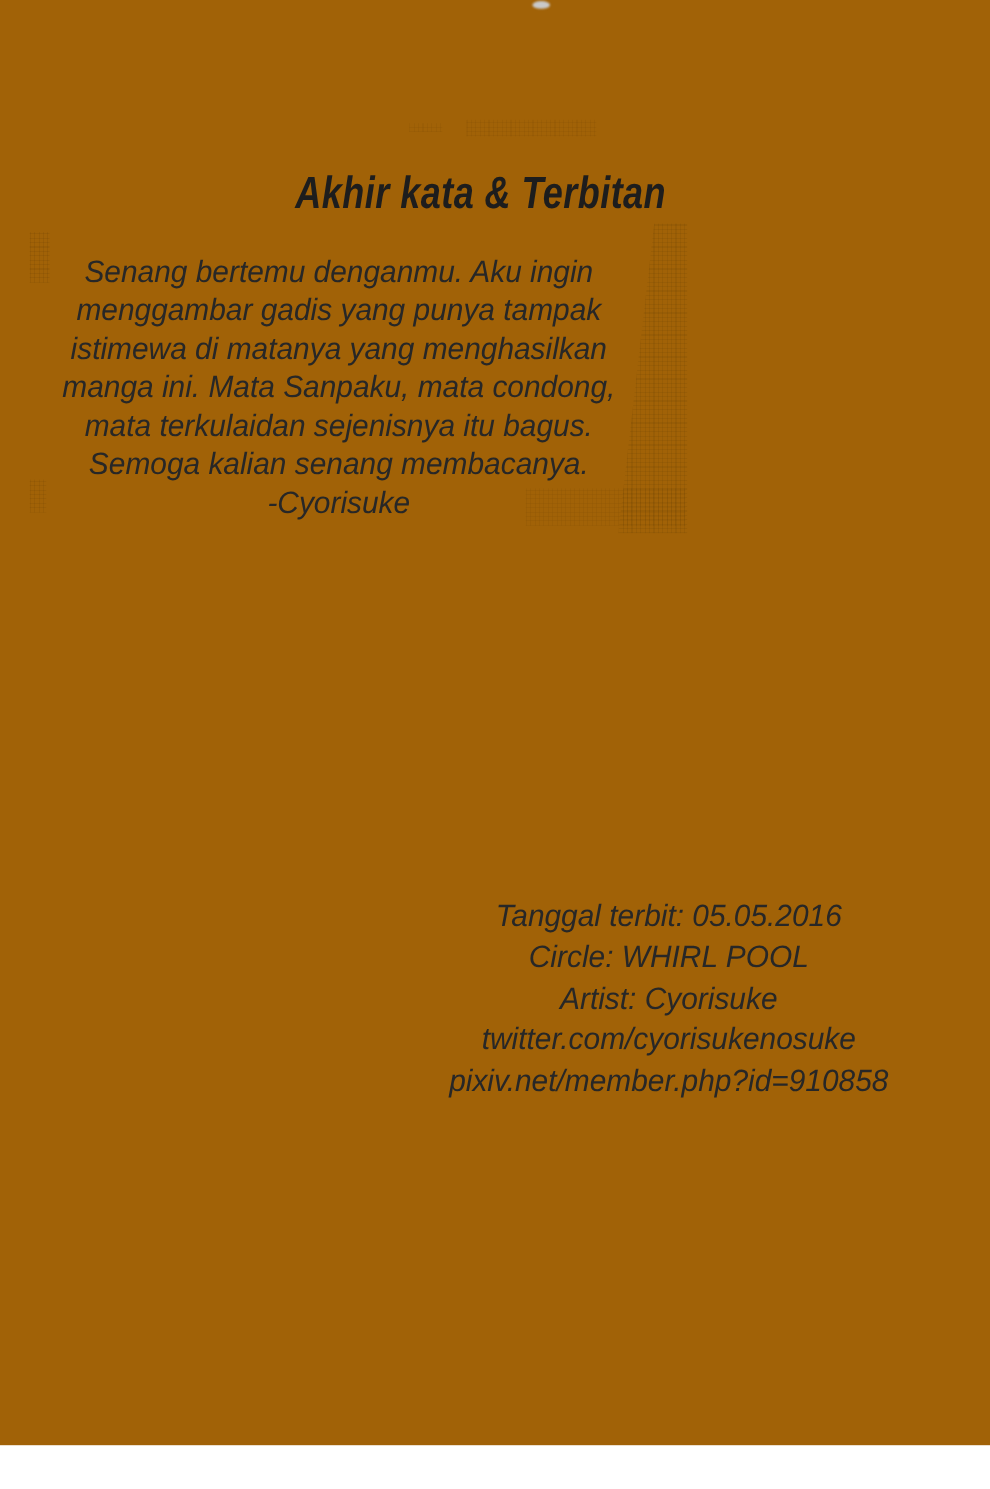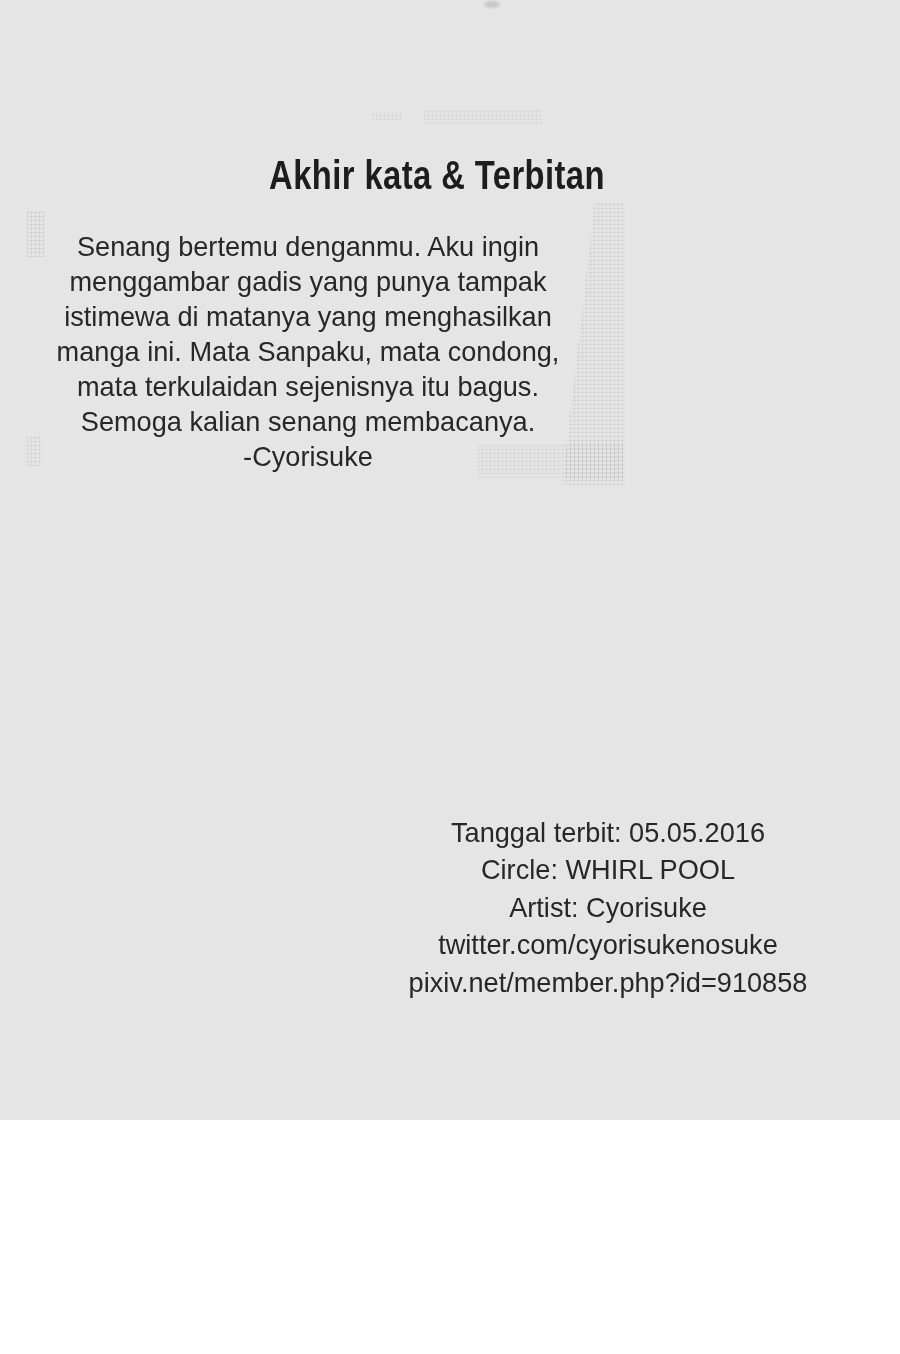--- a/index.html
+++ b/index.html
@@ -3,25 +3,26 @@
 <meta charset="utf-8">
 <style>
   html, body {
     margin: 0;
     padding: 0;
     background: #ffffff;
   }
   .page {
     position: relative;
     width: 900px;
-    height: 1120px;
-    background: #e5e5e5;
+    height: 1314px;
+    background: #a16207;
     overflow: hidden;
     font-family: "Liberation Sans", sans-serif;
     color: #2a2a2a;
+    font-style: italic;
   }
 
   
   .page-title {
     position: absolute;
     top: 126px;
     left: 437px;
     transform: translateX(-50%) scaleX(0.80);
     transform-origin: center top;
     font-size: 41px;

